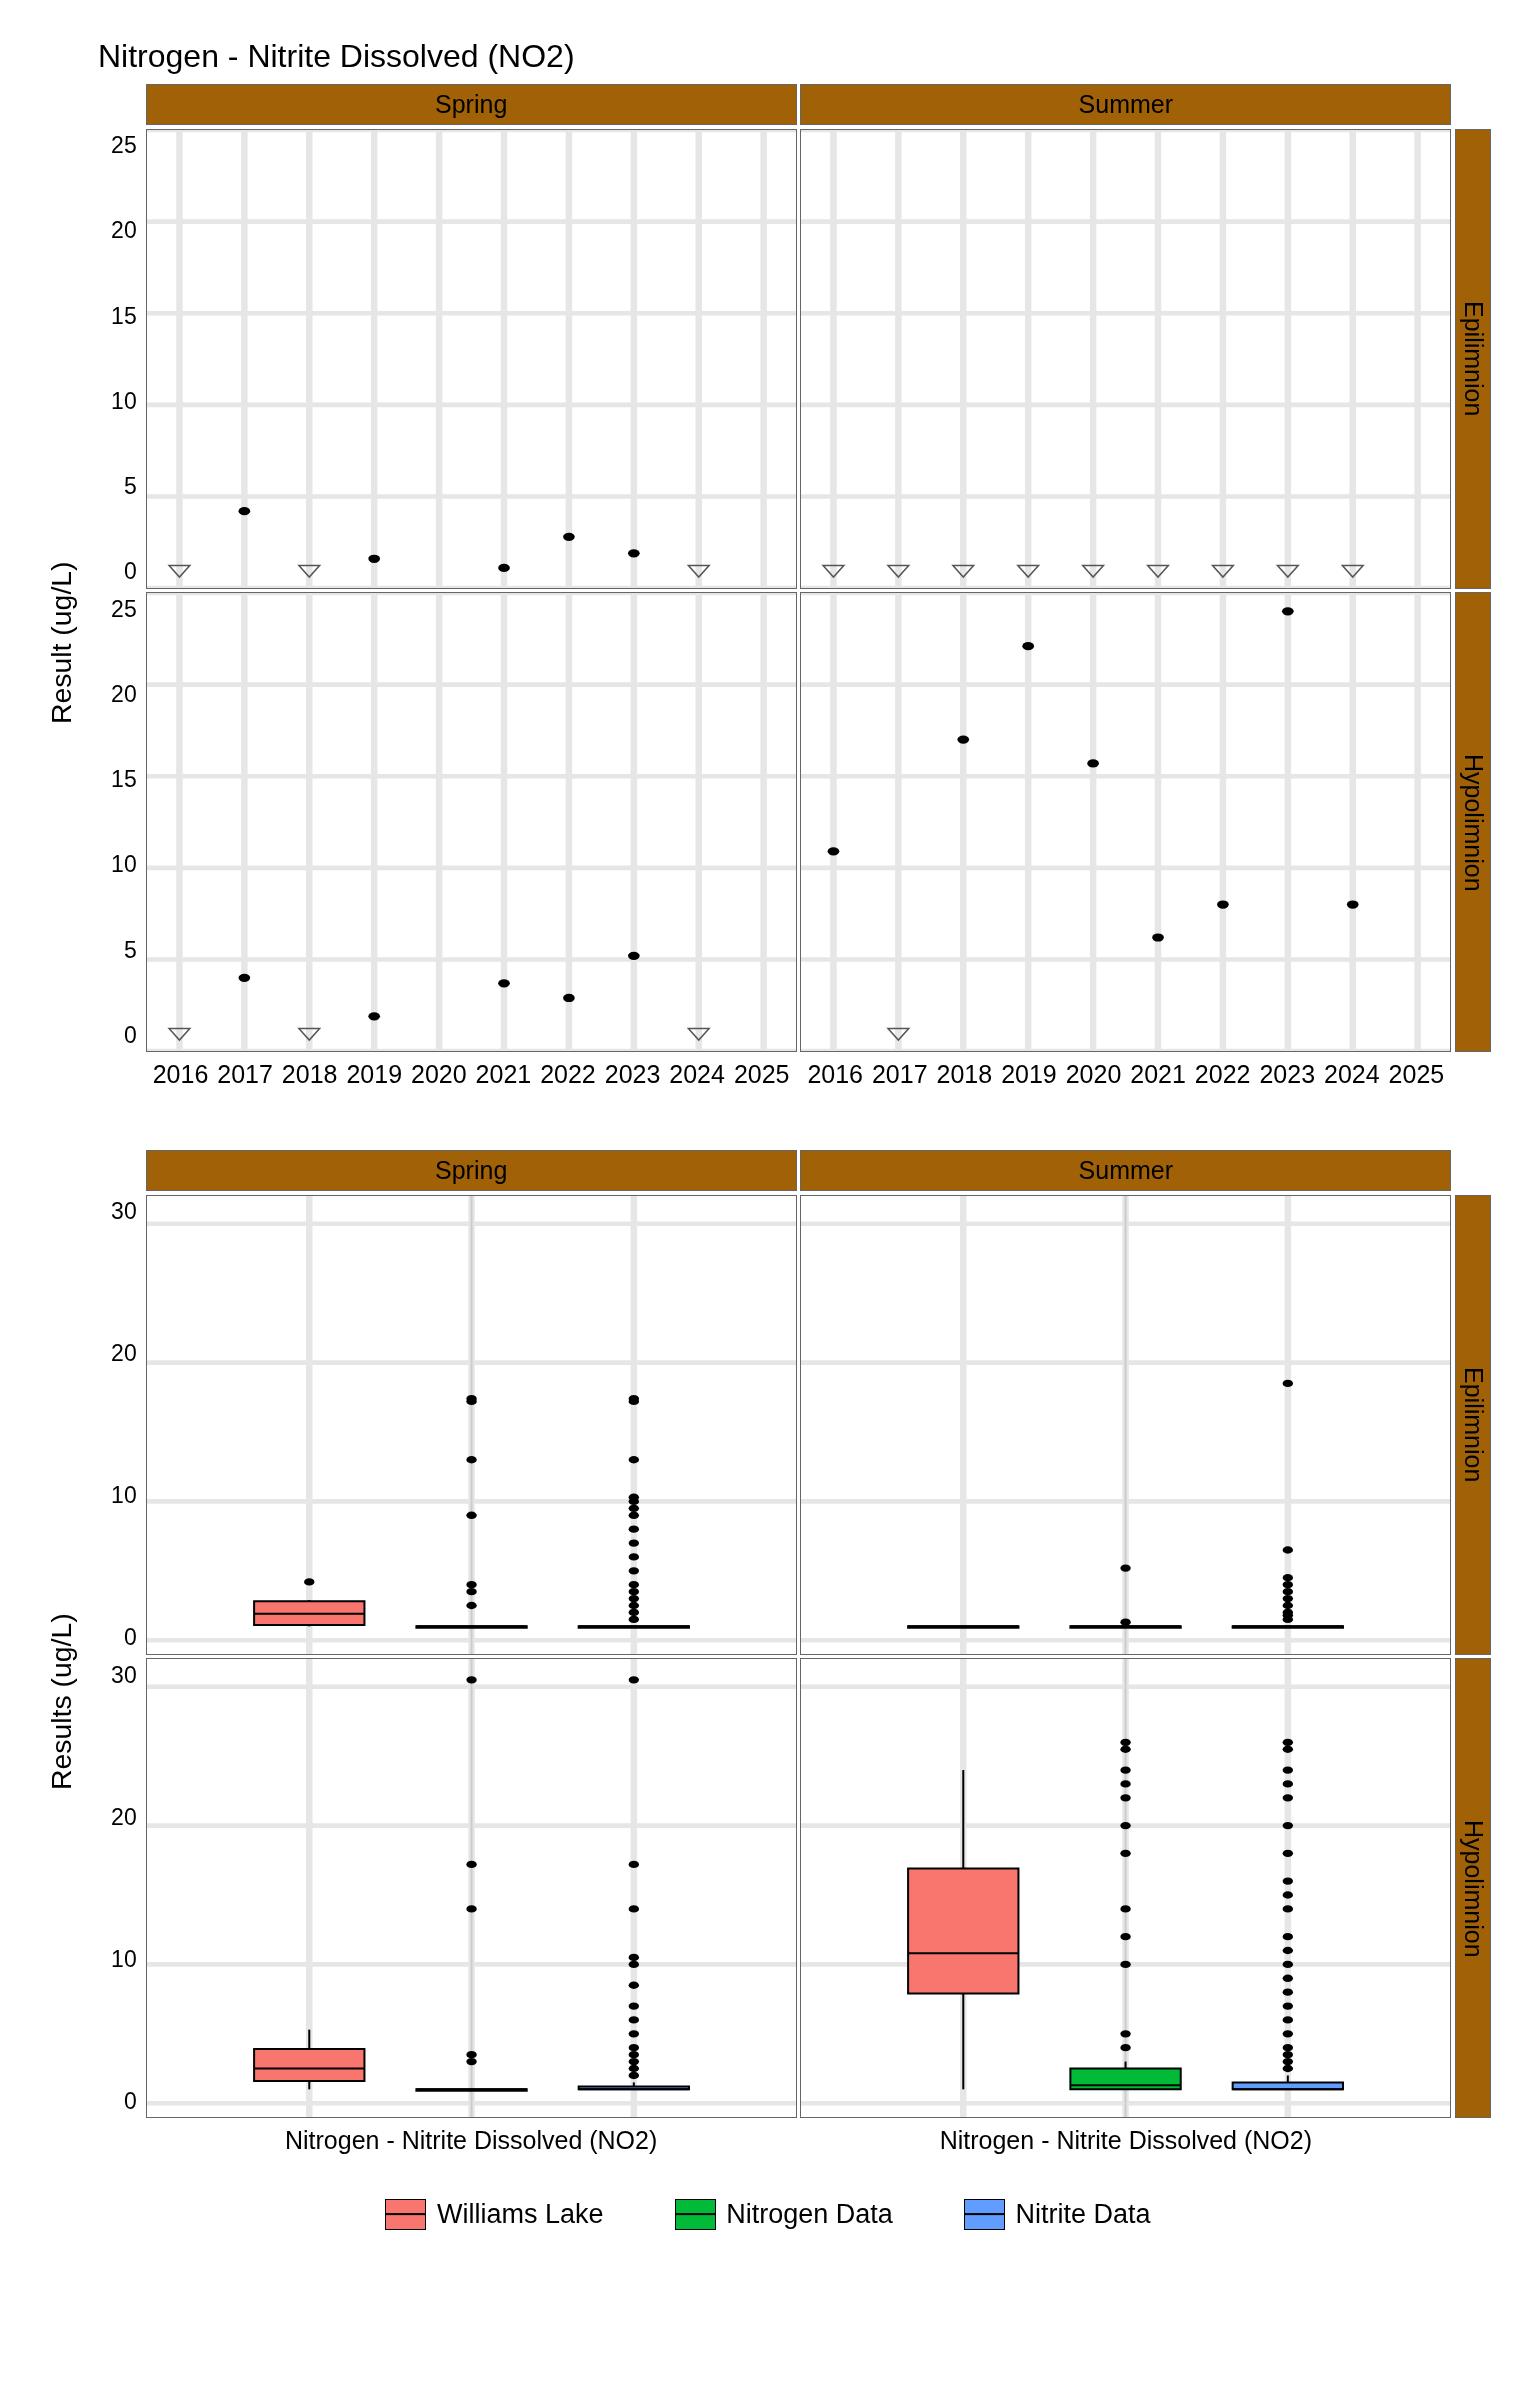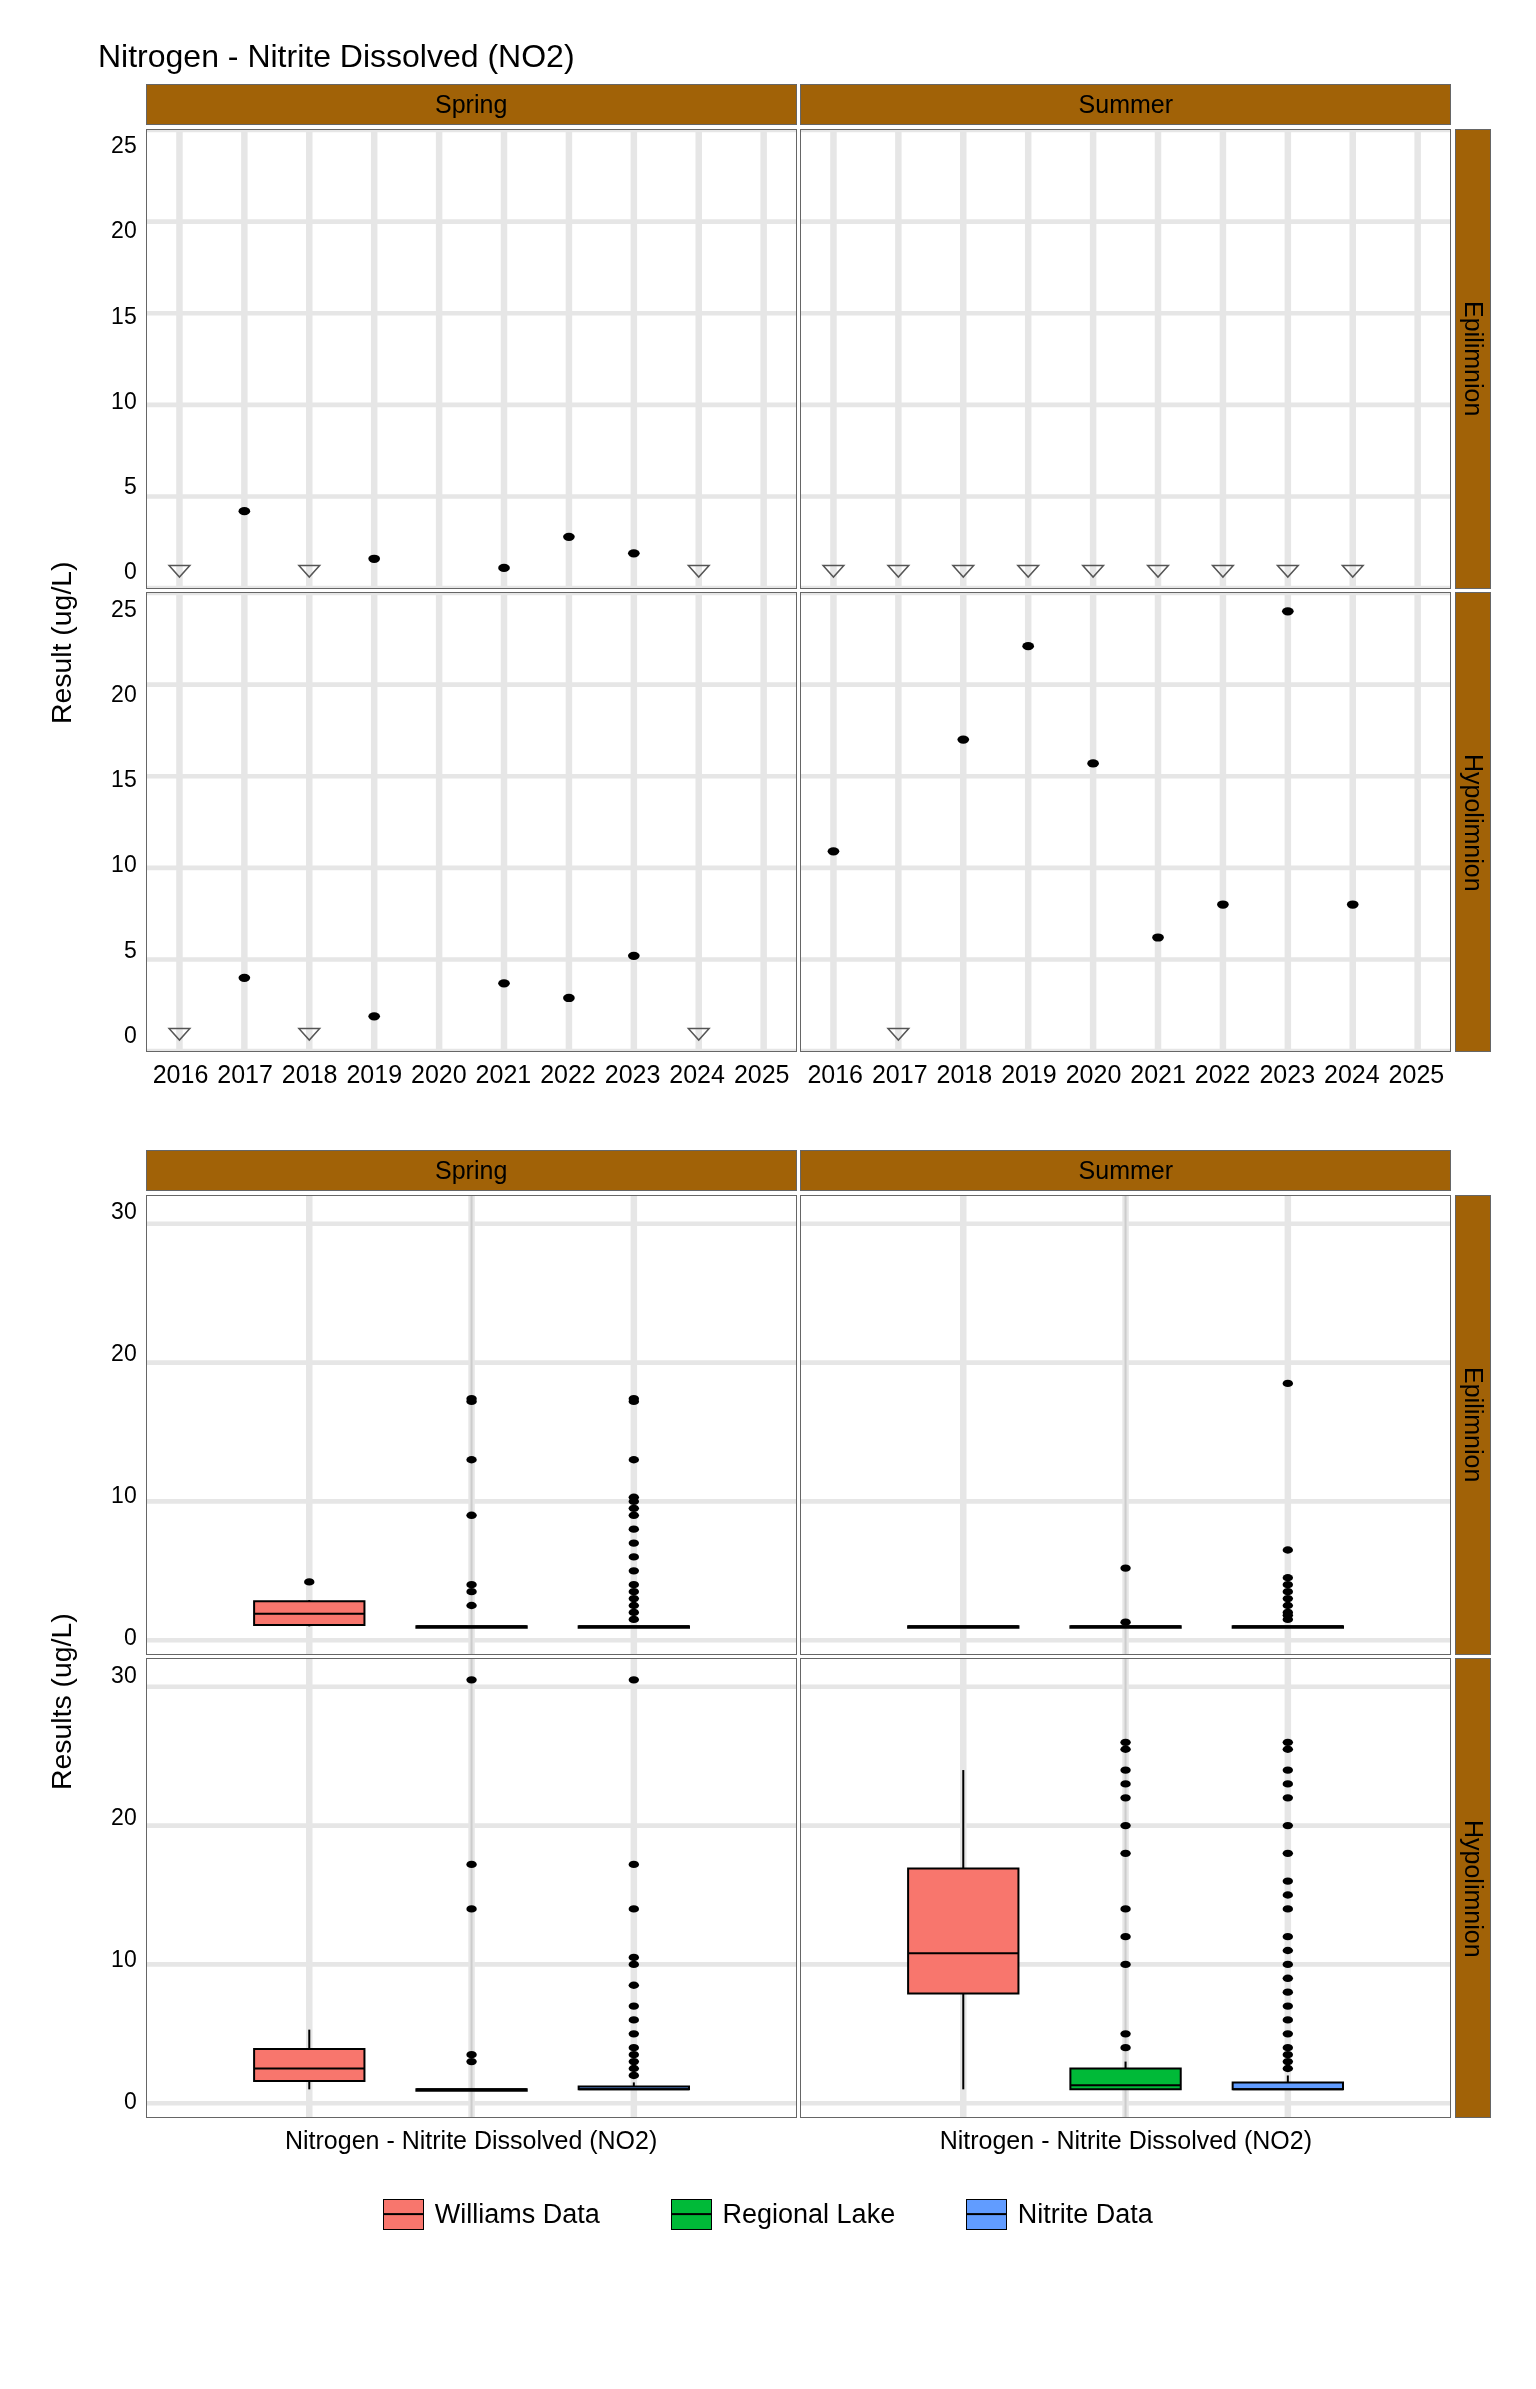--- a/index.html
+++ b/index.html
@@ -469,25 +469,25 @@
         <div class="x-ticks" style="justify-content: center;">
           <span>Nitrogen - Nitrite Dissolved (NO2)</span>
         </div>
         <div></div>
       </div>
   </div>
 
   <div class="legend" id="legend">
       <div class="legend-item">
         <div class="swatch" style="background: rgb(248, 118, 109);"></div>
-        <span>Williams Data</span>
+        <span>Williams Lake</span>
       </div>
       <div class="legend-item">
         <div class="swatch" style="background: rgb(0, 186, 56);"></div>
-        <span>Regional Lake</span>
+        <span>Nitrogen Data</span>
       </div>
       <div class="legend-item">
         <div class="swatch" style="background: rgb(97, 156, 255);"></div>
         <span>Nitrite Data</span>
       </div>
     </div>
 </div>
 
 
 </body></html>

